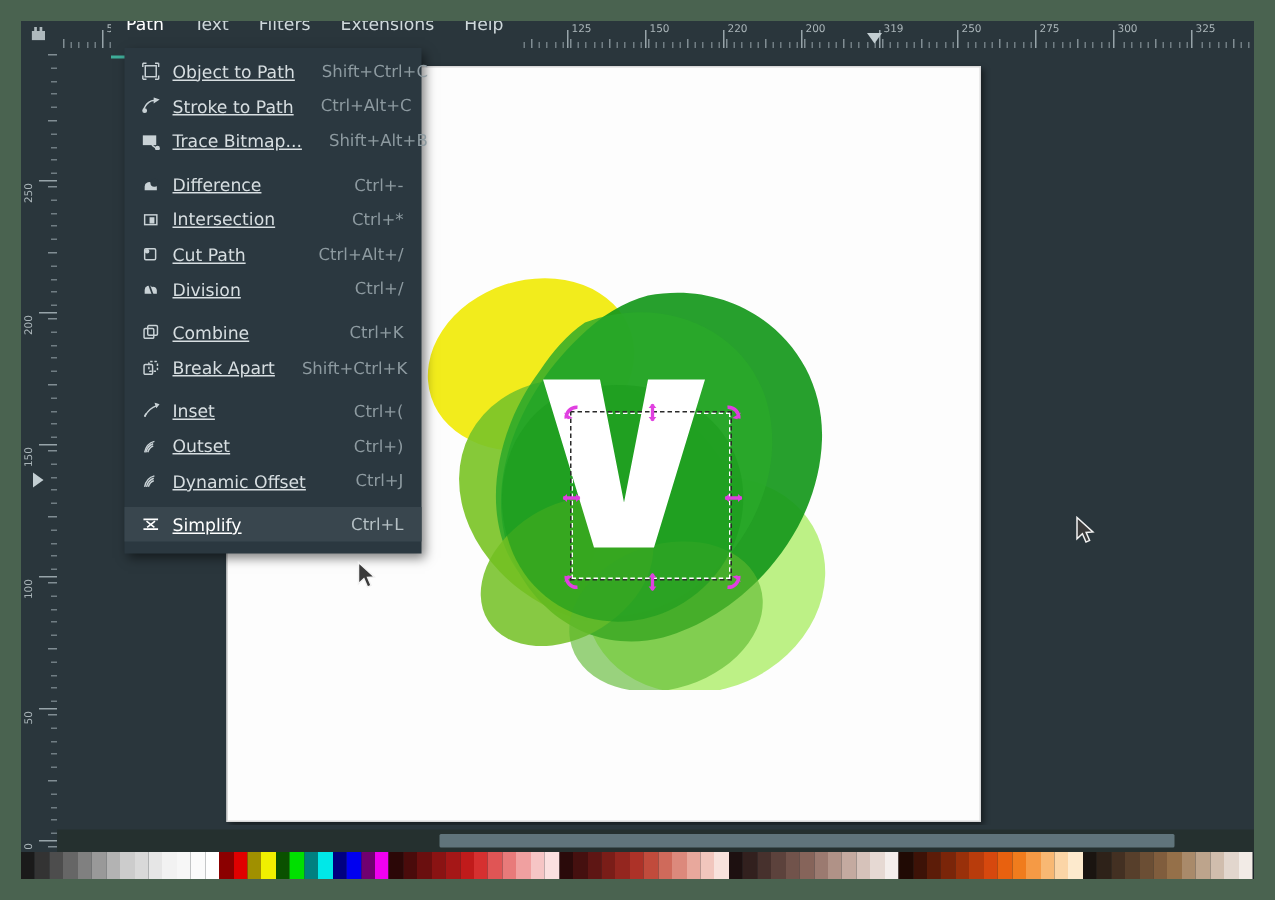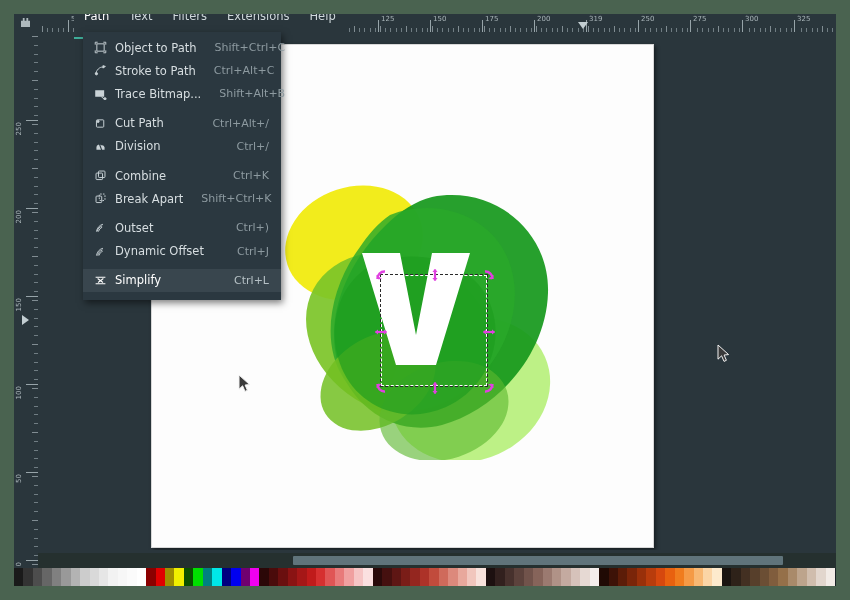--- a/index.html
+++ b/index.html
@@ -139,21 +139,21 @@
     height:23.2px; padding:0 12px 0 10px;
     color:#d7dee1; font-size:11.5px; white-space:nowrap;
   }
   .menu .row.hl{ background:#39464e; color:#ffffff; }
   .menu .row .ico{
     width:15px; height:15px; margin-right:7px; flex:0 0 15px;
     display:flex; align-items:center; justify-content:center;
     color:#c9d2d6;
   }
   .menu .row .ico svg{ display:block; }
-  .menu .row .lab{ flex:1 1 auto; }
+  .menu .row .lab{ flex:1 1 auto;text-decoration:underline; }
   .menu .row .acc{ color:#8d9aa0; font-size:11px; margin-left:18px; }
   .menu .row.hl .acc{ color:#b5c0c5; }
   .menu .gap{ height:6px; }
   .menu .tail{ height:8px; }
 
   
   .cursor{ position:absolute; z-index:60; pointer-events:none; }
 </style>
 </head>
 <body>
@@ -166,21 +166,21 @@
 
   <div class="hruler" id="hruler">
       <div class="lbl" style="left: 33px;">50</div>
       <div class="tick major" style="left: 30px;"></div>
       <div class="lbl" style="left: 291px;">100</div>
       <div class="tick major" style="left: 288px;"></div>
       <div class="lbl" style="left: 343px;">125</div>
       <div class="tick major" style="left: 340px;"></div>
       <div class="lbl" style="left: 395px;">150</div>
       <div class="tick major" style="left: 392px;"></div>
-      <div class="lbl" style="left: 447px;">175</div>
+      <div class="lbl" style="left: 447px;">220</div>
       <div class="tick major" style="left: 444px;"></div>
       <div class="lbl" style="left: 499px;">200</div>
       <div class="tick major" style="left: 496px;"></div>
       <div class="lbl" style="left: 551px;">319</div>
       <div class="tick major" style="left: 548px;"></div>
       <div class="lbl" style="left: 603px;">250</div>
       <div class="tick major" style="left: 600px;"></div>
       <div class="lbl" style="left: 655px;">275</div>
       <div class="tick major" style="left: 652px;"></div>
       <div class="lbl" style="left: 707px;">300</div>
@@ -624,20 +624,40 @@
             <circle cx="13.5" cy="14.5" r="1.4" fill="#c9d2d6"></circle>
           </svg>
         </span>
         <span class="lab">Trace Bitmap...</span>
         <span class="acc">Shift+Alt+B</span>
       </div>
       <div class="gap"></div>
       <div class="row">
         <span class="ico">
           <svg width="13" height="13" viewBox="0 0 16 16" fill="none" stroke="#c9d2d6" stroke-width="1.2">
+            <path d="M3 9a3.5 3.5 0 016-2.5A3.5 3.5 0 0113 9v3H3z" fill="#c9d2d6" stroke="none"></path>
+            <circle cx="11" cy="6" r="3.3" fill="#2b3840" stroke="none"></circle>
+          </svg>
+        </span>
+        <span class="lab">Difference</span>
+        <span class="acc">Ctrl+-</span>
+      </div>
+      <div class="row">
+        <span class="ico">
+          <svg width="13" height="13" viewBox="0 0 16 16" fill="none" stroke="#c9d2d6" stroke-width="1.2">
+            <rect x="3" y="4" width="10" height="8" fill="none"></rect>
+            <path d="M7 6h4v5H7z" fill="#c9d2d6" stroke="none"></path>
+          </svg>
+        </span>
+        <span class="lab">Intersection</span>
+        <span class="acc">Ctrl+*</span>
+      </div>
+      <div class="row">
+        <span class="ico">
+          <svg width="13" height="13" viewBox="0 0 16 16" fill="none" stroke="#c9d2d6" stroke-width="1.2">
             <rect x="3" y="3.5" width="9" height="9" rx="1"></rect>
             <circle cx="5" cy="5.5" r="1.3" fill="#c9d2d6"></circle>
           </svg>
         </span>
         <span class="lab">Cut Path</span>
         <span class="acc">Ctrl+Alt+/</span>
       </div>
       <div class="row">
         <span class="ico">
           <svg width="13" height="13" viewBox="0 0 16 16" fill="none" stroke="#c9d2d6" stroke-width="1.2">
@@ -663,20 +683,31 @@
         <span class="ico">
           <svg width="13" height="13" viewBox="0 0 16 16" fill="none" stroke="#c9d2d6" stroke-width="1.2">
             <rect x="2.5" y="5" width="7" height="8" rx="1"></rect>
             <rect x="6.5" y="2.5" width="7" height="8" rx="1" stroke-dasharray="2 1.5"></rect>
           </svg>
         </span>
         <span class="lab">Break Apart</span>
         <span class="acc">Shift+Ctrl+K</span>
       </div>
       <div class="gap"></div>
+      <div class="row">
+        <span class="ico">
+          <svg width="13" height="13" viewBox="0 0 16 16" fill="none" stroke="#c9d2d6" stroke-width="1.2">
+            <path d="M3 12c3-6 7-8 10-9"></path>
+            <path d="M12 1.5l2.2.6-1.4 1.8z" fill="#c9d2d6"></path>
+            <path d="M3 12l1-2.5"></path>
+          </svg>
+        </span>
+        <span class="lab">Inset</span>
+        <span class="acc">Ctrl+(</span>
+      </div>
       <div class="row">
         <span class="ico">
           <svg width="13" height="13" viewBox="0 0 16 16" fill="none" stroke="#c9d2d6" stroke-width="1.2">
             <path d="M3 13c1-5 4-8 8-9"></path>
             <path d="M4 13c1-4 3-6 6-7"></path>
             <path d="M5.5 13c1-3 2.5-4.5 4.5-5.2"></path>
           </svg>
         </span>
         <span class="lab">Outset</span>
         <span class="acc">Ctrl+)</span>

